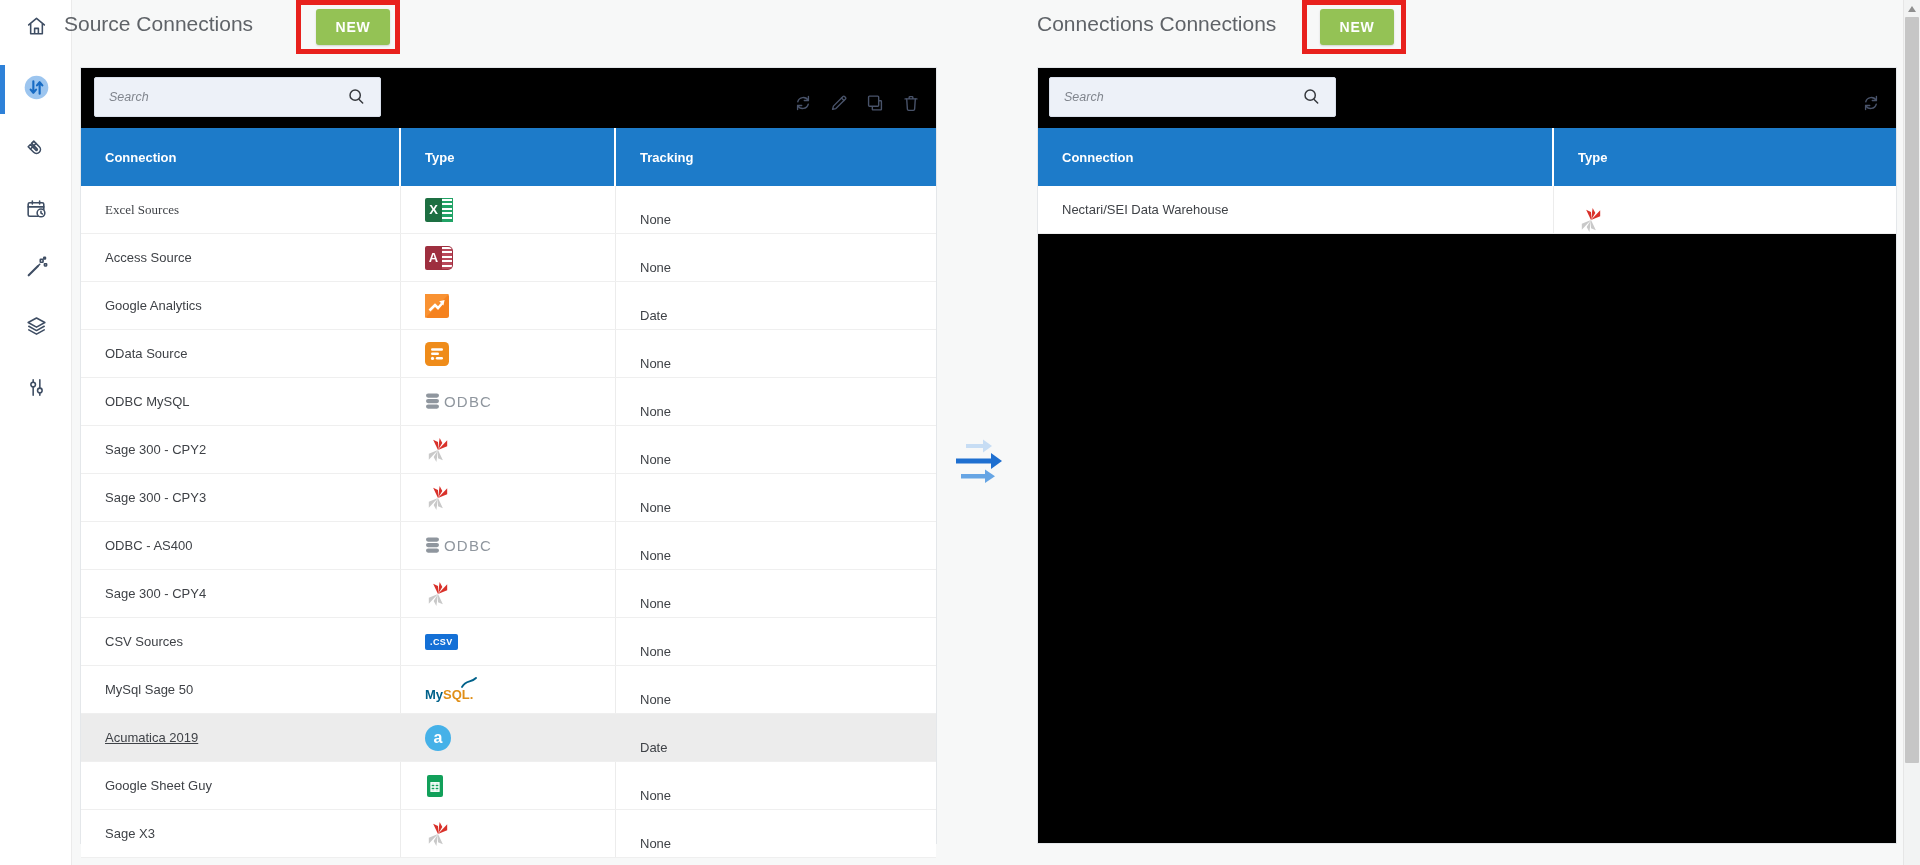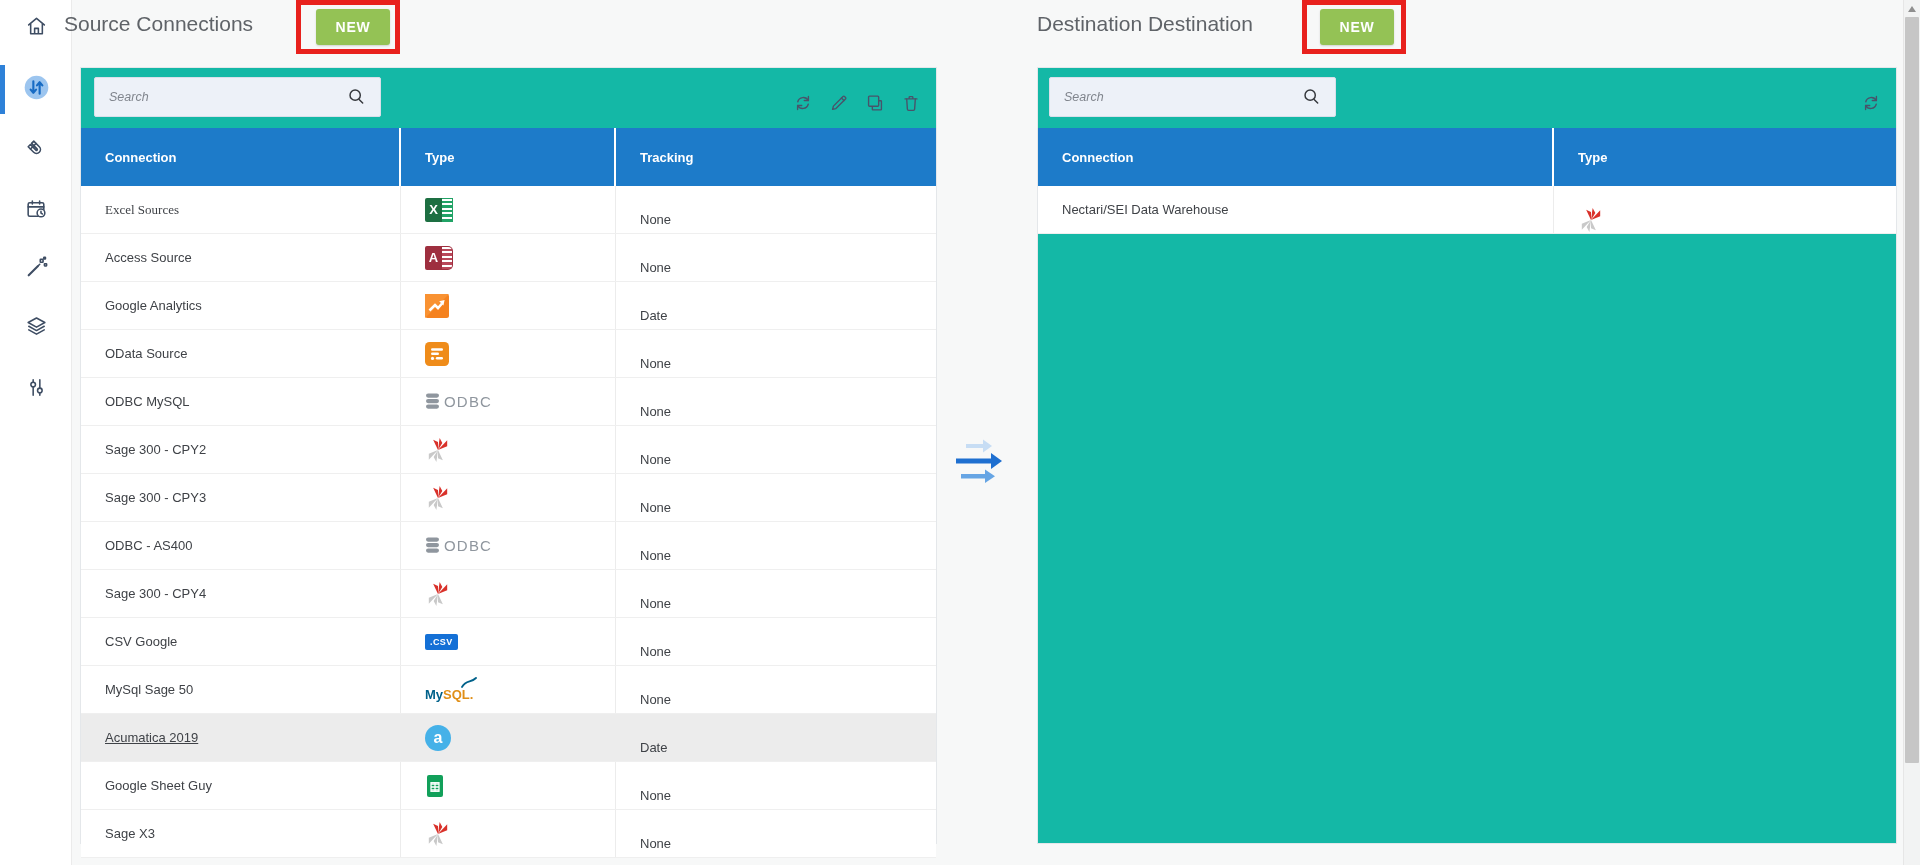--- a/index.html
+++ b/index.html
@@ -17,21 +17,21 @@
   .active-bar{position:absolute; left:0; top:65px; width:5px; height:49px; background:var(--accent);}
 
   
   .panel-title{position:absolute; top:12px; font-size:21px; color:#5f6368; font-weight:400;}
   .new-btn{position:absolute; top:9px; width:74px; height:36px; background:var(--new-green); color:#fff;
     border:none; border-radius:3px; font-family:"Liberation Sans",sans-serif; font-size:14px; font-weight:bold;
     letter-spacing:.8px; cursor:pointer; box-shadow:0 1px 2px rgba(0,0,0,.15);}
   .hl-box{position:absolute; top:0px; width:104px; height:54px; border:5px solid var(--hl-red); pointer-events:none;}
 
   
-  .card{position:absolute; top:67px; height:777px; background:#14b8a6; border:1px solid #e4e7ea;}
+  .card{position:absolute; top:67px; height:777px; background:#000000; border:1px solid #e4e7ea;}
   #source-card{left:80px; width:857px;}
   #dest-card{left:1037px; width:860px;}
 
   .search-box{position:absolute; top:9px; left:13px; width:287px; height:40px; background:#edf1f8;
     border:1px solid #d9dfea; border-radius:2px; display:flex; align-items:center;}
   .search-box input{flex:1; border:none; background:transparent; outline:none; padding:0 10px 0 14px;
     font-family:"Liberation Sans",sans-serif; font-size:12.5px; color:#3f4247; font-style:italic;}
   .search-box input::placeholder{color:#80858d; font-style:italic;}
   .search-glyph{margin-right:12px; cursor:pointer; display:flex;}
   .search-glyph svg{stroke:#34373c; fill:none; stroke-width:1.6; stroke-linecap:round;}
@@ -145,21 +145,21 @@
         <circle cx="8.8" cy="9.2" r="2.2" fill="#fff"></circle>
         <circle cx="15.2" cy="14.8" r="2.2" fill="#fff"></circle>
           </svg></span>
     </div>
   </aside>
 
   <h1 class="panel-title" style="left:64px">Source Connections</h1>
   <button class="new-btn" style="left:316px">NEW</button>
   <div class="hl-box" style="left:296px"></div>
 
-  <h1 class="panel-title" style="left:1037px">Destination Destination</h1>
+  <h1 class="panel-title" style="left:1037px">Connections Connections</h1>
   <button class="new-btn" style="left:1320px">NEW</button>
   <div class="hl-box" style="left:1302px"></div>
 
   <section class="card" id="source-card">
     <div class="search-box">
       <input type="text" placeholder="Search" style="">
       <span class="search-glyph">
         <svg width="22" height="22" viewBox="0 0 24 24">
             <circle cx="10" cy="10" r="5.6"></circle>
             <path d="M14.3 14.7 L18.2 18.6"></path>
@@ -338,21 +338,21 @@
                   <path d="M12 12 L16.5 21.5 L12 19.5 Z"></path>
                   <path d="M12 12 L10.5 23 L8 18.5 Z"></path>
                   <path d="M12 12 L3.5 21 L3.5 15.5 Z"></path>
                 </g>
               </svg>
             </span>
           </div>
           <div class="cell">None</div>
         </div>
         <div class="trow">
-          <div class="cell" style="width: 320px;">CSV Google</div>
+          <div class="cell" style="width: 320px;">CSV Sources</div>
           <div class="cell" style="width: 215px;">
             <span class="type-icon">
               <span class="logo-csv">.CSV</span>
             </span>
           </div>
           <div class="cell">None</div>
         </div>
         <div class="trow">
           <div class="cell" style="width: 320px;">MySql Sage 50</div>
           <div class="cell" style="width: 215px;">

